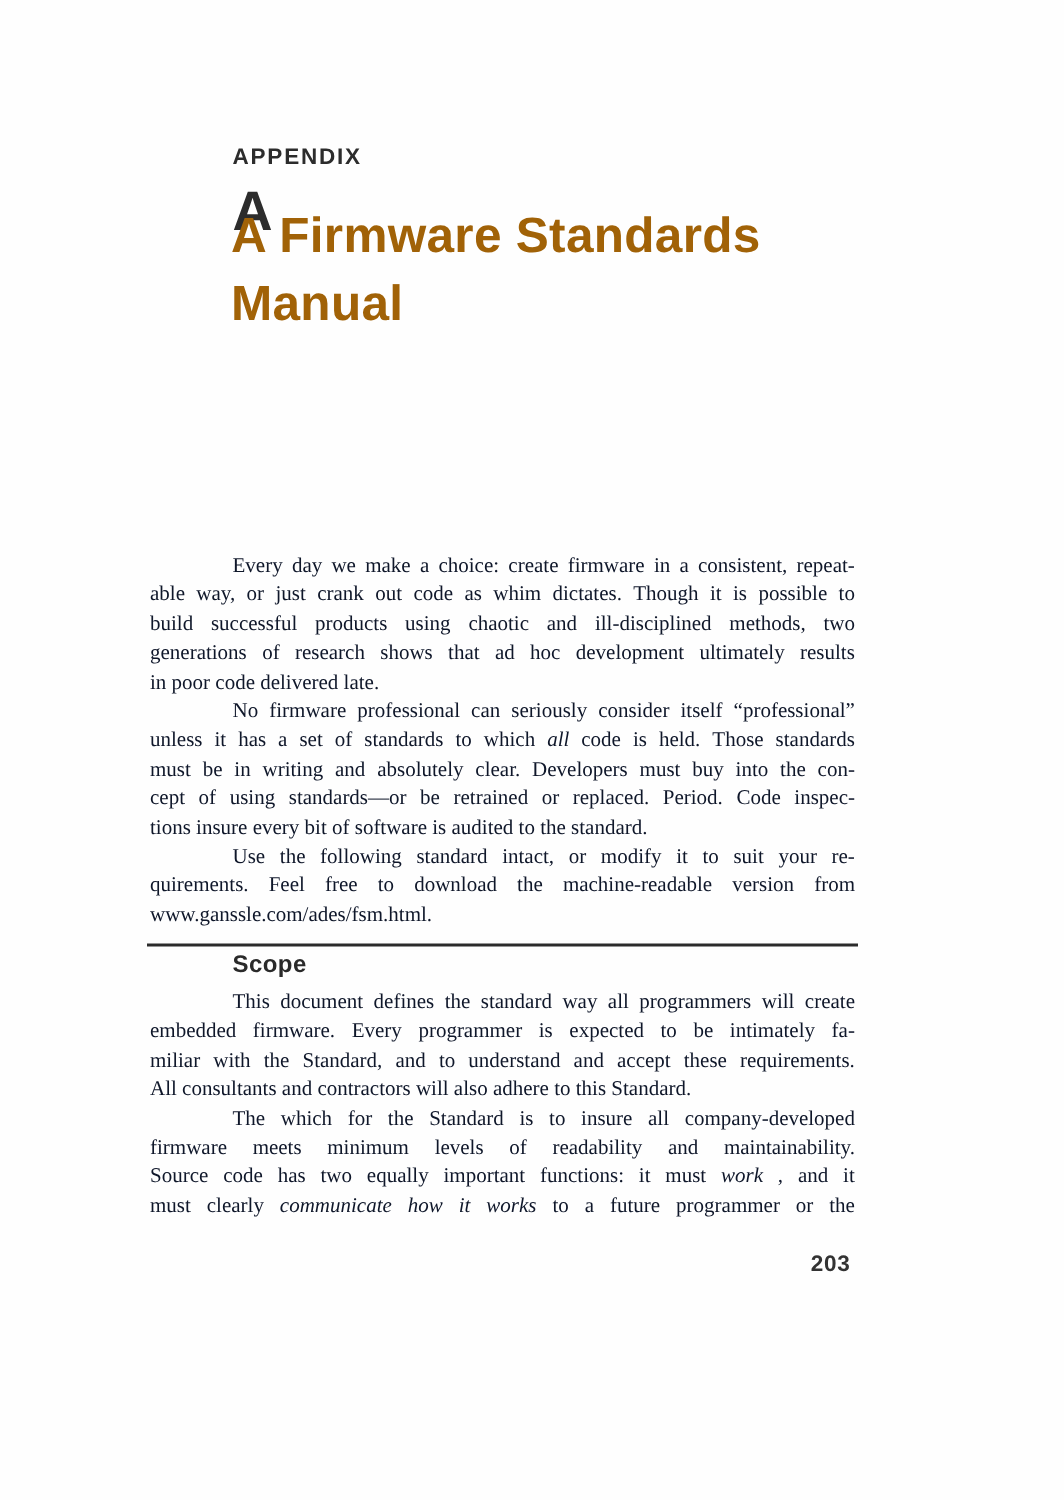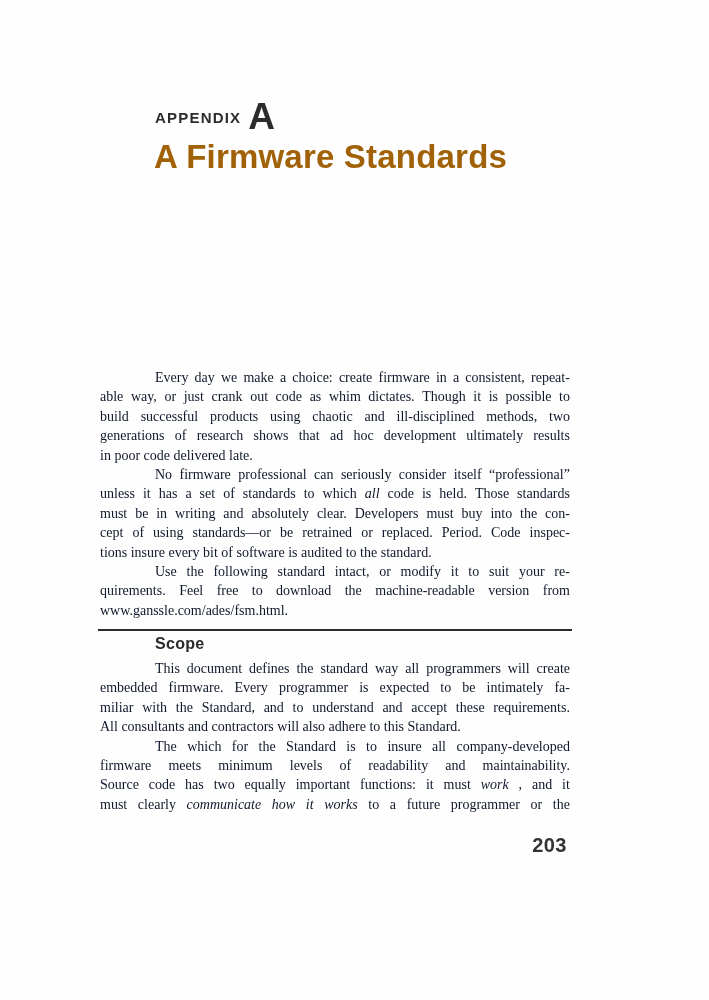--- a/index.html
+++ b/index.html
@@ -4,22 +4,22 @@
 <style>
   html,body { margin:0; padding:0; background:#e8e8e8; }
   .page {
     position:relative; width:709px; height:1000px;
     background:#fefefe; overflow:hidden;
     font-family:"Liberation Serif", serif;
     color:#1e1e1e;
   }
   .appendix-row {
     position:absolute; left:155px; top:96px;
-    display:flex; align-items:center; gap:7px;
-    font-family:"Liberation Sans", sans-serif; color:#2c2c2c;
+    display:flex; align-items:flex-start; gap:7px;
+    font-family:"Liberation Sans", sans-serif; color:#2c2c2c;flex-direction:column;
   }
   .appendix-label {
     font-size:15px; font-weight:600; letter-spacing:1.2px;
   }
   .appendix-letter {
     font-size:37px; font-weight:bold; letter-spacing:0;
   }
   .chapter-title {
     position:absolute; left:154px; top:134px;
     font-family:"Liberation Sans", sans-serif;
@@ -41,35 +41,36 @@
     background:#2b2b2b;
   }
   .scope-heading {
     position:absolute; left:155px; top:635px;
     font-family:"Liberation Sans", sans-serif;
     font-weight:bold; font-size:16px; letter-spacing:0.3px; color:#2a2a2a;
   }
   .page-number {
     position:absolute; top:834px; right:142px;
     font-family:"Liberation Sans", sans-serif;
-    font-weight:bold; font-size:20px; letter-spacing:0.5px; color:#333;
+    font-weight:bold; font-size:15px; letter-spacing:0.5px; color:#333;
   }
 </style>
 </head>
 <body>
 
 <div class="page">
 
   <div class="appendix-row">
     <span class="appendix-label">APPENDIX</span>
     <span class="appendix-letter">A</span>
   </div>
 
   <div class="chapter-title">
     <div>A Firmware Standards</div>
+    <div>Manual</div>
   </div>
 
   <div class="text-block intro-block">
       <div class="line j ind">
         <span>Every</span>
         <span>day</span>
         <span>we</span>
         <span>make</span>
         <span>a</span>
         <span>choice:</span>

